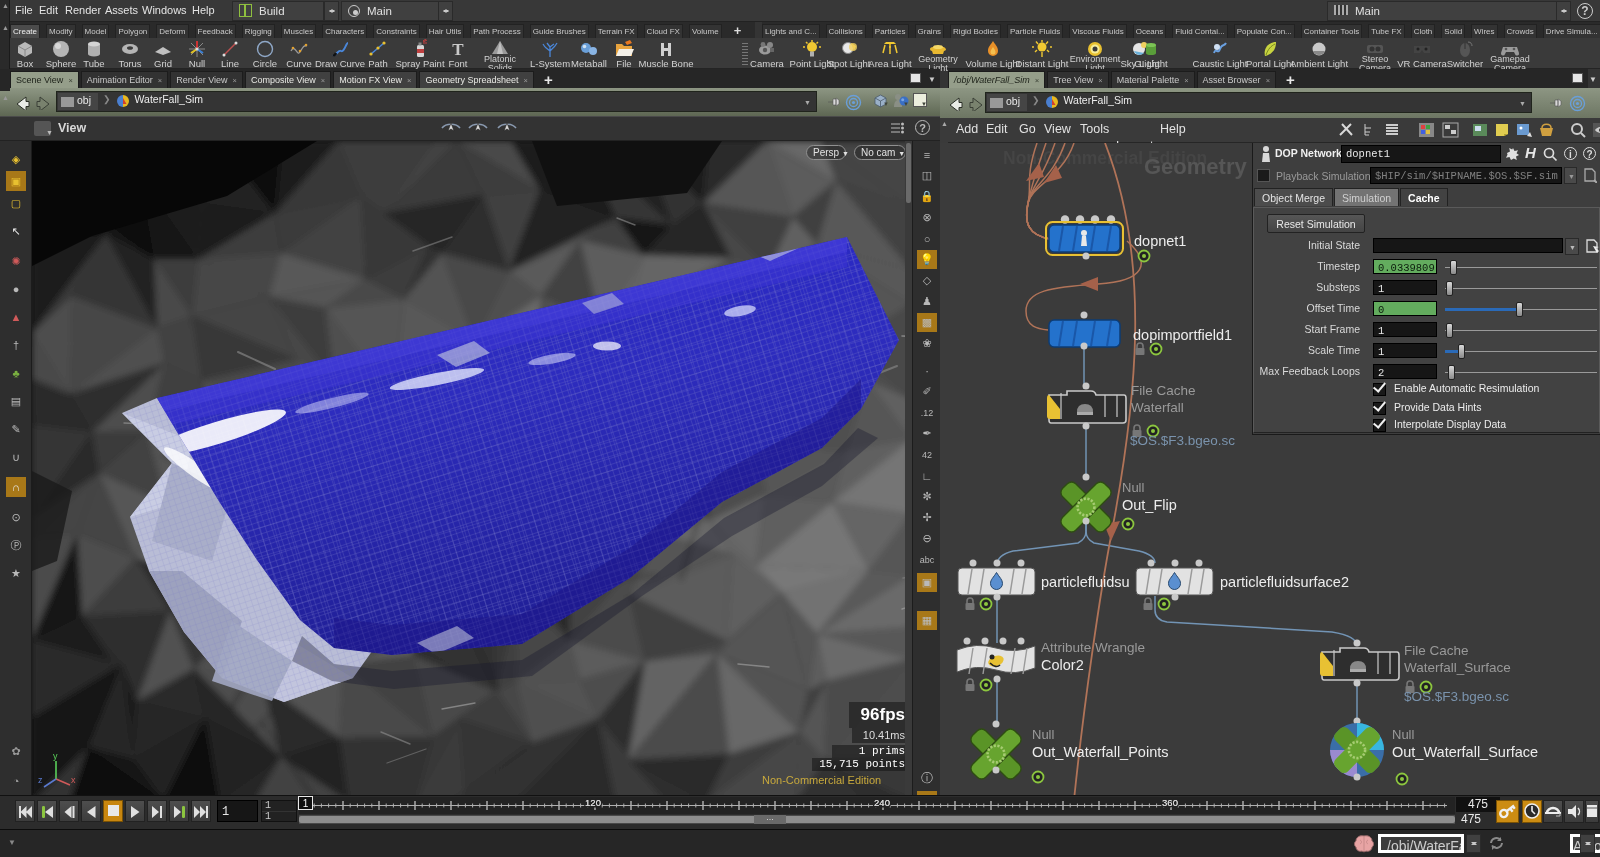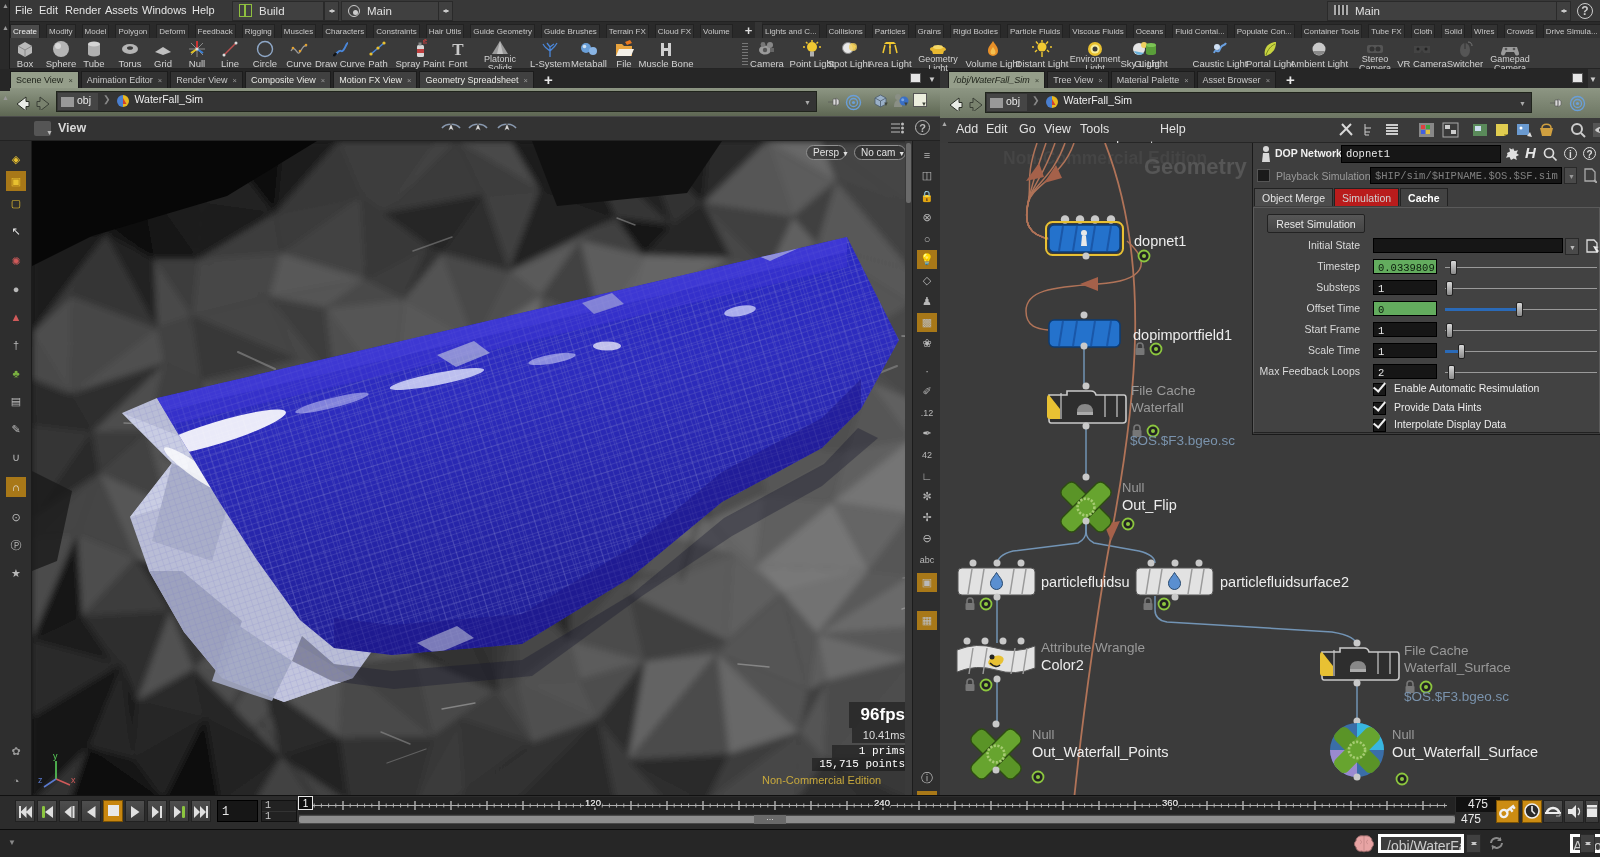--- a/index.html
+++ b/index.html
@@ -84,21 +84,21 @@
       <div class="stab">Modify</div>
       <div class="stab">Model</div>
       <div class="stab">Polygon</div>
       <div class="stab">Deform</div>
       <div class="stab">Feedback</div>
       <div class="stab">Rigging</div>
       <div class="stab">Muscles</div>
       <div class="stab">Characters</div>
       <div class="stab">Constraints</div>
       <div class="stab">Hair Utils</div>
-      <div class="stab">Guide Geometry</div>
+      <div class="stab">Path Process</div>
       <div class="stab">Guide Brushes</div>
       <div class="stab">Terrain FX</div>
       <div class="stab">Cloud FX</div>
       <div class="stab">Volume</div>
       <div style="color:#ddd;font-size:13px;padding:0 6px;font-weight:bold">+</div>
       <div style="color:#aaa;font-size:8px;padding:0 14px 3px 14px">▼</div>
     </div>
     <div class="shelftabs abs" style="left:762px;width:838px">
       <div class="stab">Lights and C...</div>
       <div class="stab">Collisions</div>
@@ -1311,21 +1311,21 @@
         <div class="abs" style="left:4px;top:26px;width:13px;height:13px;background:#1a1a1a;border:1px solid #555"></div>
         <div class="abs" style="left:23px;top:27px;font-size:10.5px;color:#9a9a9a">Playback Simulation</div>
         <div class="pfield" style="left:117px;top:24px;width:192px;height:17px;color:#808080">$HIP/sim/$HIPNAME.$OS.$SF.sim</div>
         <div class="abs" style="left:311px;top:24px;width:13px;height:17px;background:#4a4a4a;border:1px solid #2a2a2a">
           <span style="position:absolute;left:3px;top:5px;color:#999;font-size:7px">▼</span>
         </div>
         <svg style="position:absolute;left:330px;top:24px" width="14" height="16" viewBox="0 0 14 16" xmlns="http://www.w3.org/2000/svg">
           <path d="M2 2h7l3 3v9H2z" fill="none" stroke="#aaa" stroke-width="1.3"></path>
           <path d="M11 13l3 3" stroke="#aaa" stroke-width="2"></path>
         </svg>
-        <div class="abs" style="left:1px;top:45px"><span class="ptab2" style="background:#4c4c4c;color:#e4e4e4">Object Merge</span><span class="ptab2" style="background:#b91c1c;color:#d0d0d0">Simulation</span><span class="ptab2" style="background:#424242;color:#fff;font-weight:bold">Cache</span></div>
+        <div class="abs" style="left:1px;top:45px"><span class="ptab2" style="background:#4c4c4c;color:#e4e4e4">Object Merge</span><span class="ptab2" style="background:#737373;color:#d0d0d0">Simulation</span><span class="ptab2" style="background:#424242;color:#fff;font-weight:bold">Cache</span></div>
         <div class="abs" style="left:0px;top:64px;width:347px;height:226px;border:1px solid #5a5a5a;border-bottom-color:#222;background:#424242"></div>
         <div class="abs" style="left:14px;top:71px;width:98px;height:19px;background:linear-gradient(#565656,#444);border:1px solid #222;border-radius:2px;color:#e8e8e8;font-size:10.5px;text-align:center;line-height:18px">Reset Simulation</div>
         <div class="plabel" style="left:0px;top:96px;width:107px">Initial State</div>
         <div class="pfield" style="left:120px;top:95px;width:190px;height:15px"></div>
         <div class="abs" style="left:312px;top:95px;width:14px;height:17px;background:#4a4a4a;border:1px solid #2a2a2a">
           <span style="position:absolute;left:3px;top:5px;color:#bbb;font-size:7px">▼</span>
         </div>
         <svg style="position:absolute;left:332px;top:95px" width="14" height="16" viewBox="0 0 14 16" xmlns="http://www.w3.org/2000/svg">
           <path d="M2 2h7l3 3v9H2z" fill="none" stroke="#ddd" stroke-width="1.3"></path>
           <path d="M8 8l4 7 2-2-3-3 3-1z" fill="#eee"></path>

